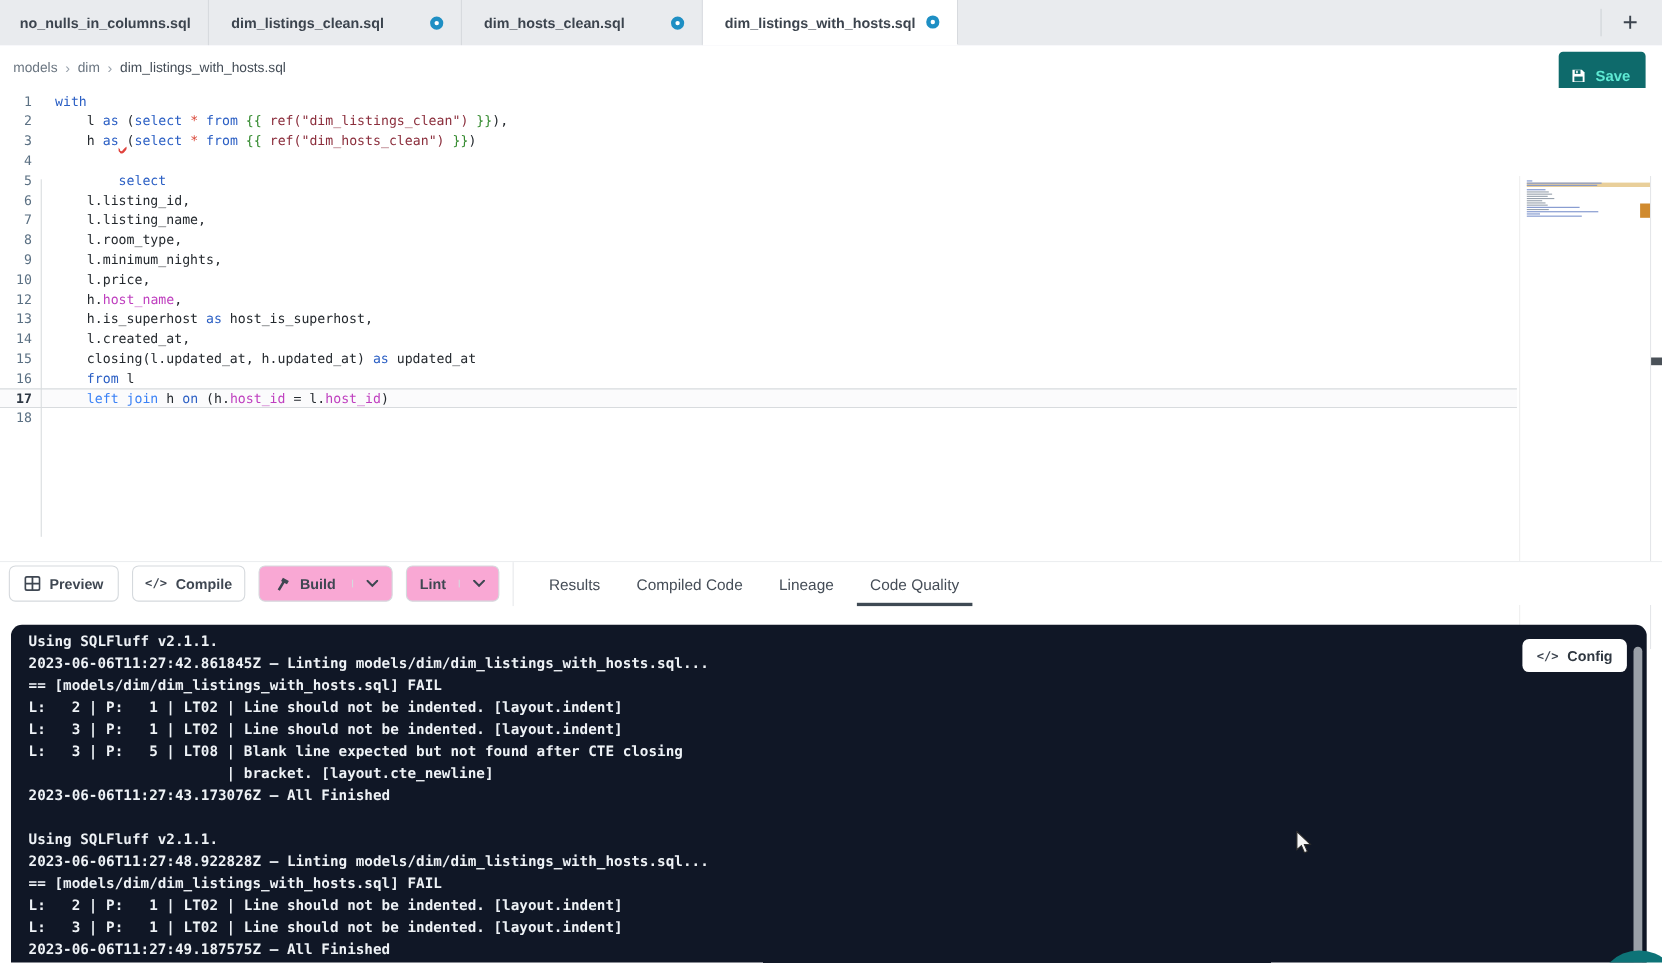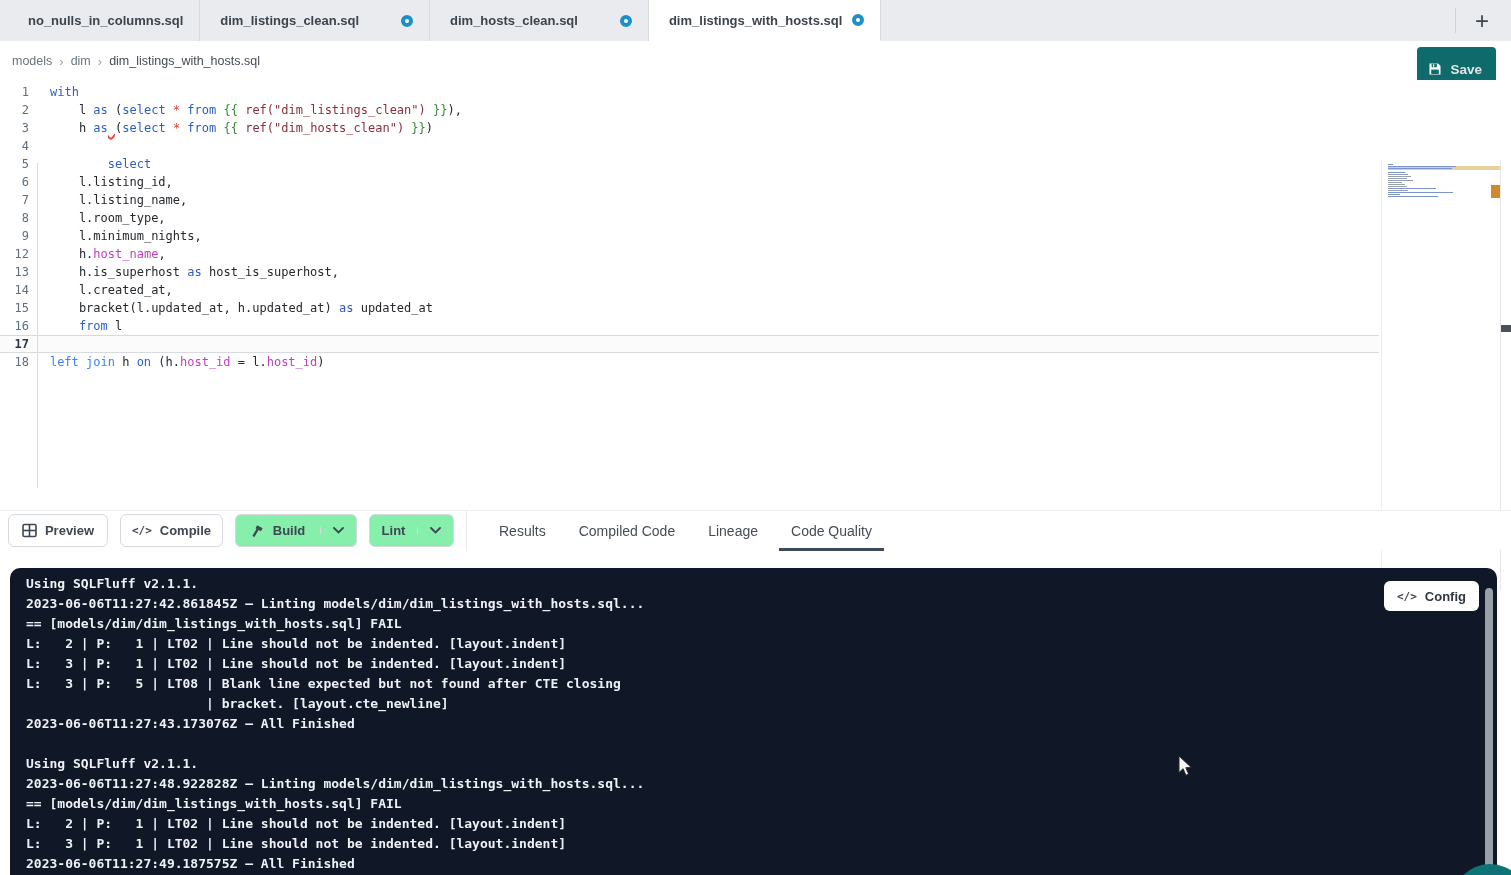--- a/index.html
+++ b/index.html
@@ -5,50 +5,50 @@
   * { margin:0; padding:0; box-sizing:border-box; }
   html,body { width:1511px; height:875px; overflow:hidden; background:#fff;
     font-family:"Liberation Sans", sans-serif; position:relative; }
 
   
   .tabbar { position:absolute; left:0; top:0; width:1511px; height:41px;
     background:#e9ebee; display:flex; border-bottom:1px solid #dfe2e6; }
   .tab { height:41px; display:flex; align-items:center; padding:0 16px 0 20px;
     border-right:1px solid #d7dade; font-size:13px; font-weight:bold; color:#3c444e;
     background:#e9ebee; cursor:pointer; }
-  .tab:first-child { padding-left:28px; }
+  .tab:first-child { padding-left:18px; }
   .tab.active { background:#fff; border-bottom:1px solid #fff; }
   .tab .lbl { white-space:nowrap; }
   .dirty-dot { width:12px; height:12px; border-radius:50%; border:4px solid #1e8fc4;
     background:#fff; margin-left:42px; flex:none; }
   .tab.active .dirty-dot { margin-left:10px; }
   .tabbar-fill { flex:1; border-right:none; }
   .newtab-sep { position:absolute; left:1455px; top:8px; width:1px; height:25px; background:#d0d4d8; }
   .newtab { position:absolute; left:1464px; top:7px; width:36px; height:28px;
     display:flex; align-items:center; justify-content:center; font-size:24px; font-weight:400;
     color:#3c444e; cursor:pointer; }
 
   
   .crumbrow { position:absolute; left:0; top:42px; width:1511px; height:38px; background:#fff; }
   .crumbs { position:absolute; left:12px; top:0; height:38px; display:flex; align-items:center;
     font-size:12.5px; color:#6a7580; }
   .crumb-sep { margin:0 7px; color:#9aa3ad; font-size:13px; }
   .crumb-last { color:#444d57; }
   .savebtn { position:absolute; right:15px; top:5px; height:44px; padding:0 14px 0 11px;
-    background:#0e6a6b; border:none; border-radius:4px; color:#e5e5e5; font-size:13.5px; font-weight:bold;
+    background:#0e6a6b; border:none; border-radius:4px; color:#5eead4; font-size:13.5px; font-weight:bold;
     display:flex; align-items:center; gap:8px; cursor:pointer; font-family:"Liberation Sans",sans-serif; }
 
   
   .editor { position:absolute; left:0; top:80px; width:1511px; height:430px; background:#fff; }
   .code-area { position:absolute; left:0; top:3px; }
   .code-row { height:18px; line-height:18px; font-family:"DejaVu Sans Mono", monospace;
     font-size:12px; white-space:pre; display:flex; width:1379px; }
   .code-row .ln { display:inline-block; width:29px; text-align:right; color:#5b7083; flex:none; }
   .code-row .code { margin-left:21px; }
-  .code-row.active { background:#fbfbfc; box-shadow: inset 0 1px 0 #d8dbde, inset 0 -1px 0 #d8dbde; flex-direction: column; }
+  .code-row.active { background:#fbfbfc; box-shadow: inset 0 1px 0 #d8dbde, inset 0 -1px 0 #d8dbde; }
   .code-row.active .ln { color:#2d3743; font-weight:bold; }
   .tk-p    { color:#24292e; }
   .tk-kw   { color:#2b5fc4; }
   .tk-star { color:#d84334; }
   .tk-jinja{ color:#338a2e; }
   .tk-ref  { color:#8b2e3c; }
   .tk-ident{ color:#bf3fbf; }
   .tk-gray { color:#3b82f6; }
   .sq { text-decoration: underline wavy #e0443f 1.5px; text-decoration-skip-ink:none; }
   .gutter-line { position:absolute; left:37px; top:83px; width:1px; height:325px; background:#d9dcdf; }
@@ -64,21 +64,21 @@
 
   
   .toolbar { position:absolute; left:0; top:510px; width:1511px; height:40px; background:#fff;
     border-top:1px solid #eceef0; display:flex; align-items:center; padding-left:8px; }
   .btn { height:33px; background:#fff; border:1px solid #d5d9dd; border-radius:6px;
     display:flex; align-items:center; justify-content:center; gap:8px; font-size:13px; font-weight:bold;
     color:#3f4752; cursor:pointer; font-family:"Liberation Sans",sans-serif; }
   .btn-preview { width:100px; margin-right:12px; }
   .btn-compile { width:103px; margin-right:12px; }
   .splitgrp { height:33px; display:flex; border:1px solid #d5d9dd; border-radius:6px;
-    overflow:hidden; margin-right:12px; background:#86efac;align-items:center; }
+    overflow:hidden; margin-right:12px; background:#f9a8d4;align-items:center; }
   .splitgrp .main { display:flex; align-items:center; justify-content:center; gap:8px;
     font-size:13px; font-weight:bold; color:#3f4752; cursor:pointer; }
   .splitgrp .chev { width:36px; display:flex; align-items:center; justify-content:center;
     border-left:1px solid #d5d9dd; cursor:pointer; }
   .grp-build .main { width:84px; }
   .grp-lint .main { width:47px; }
   .tb-sep { width:1px; height:40px; background:#e7e9ec; margin:0 0 0 0; }
   .ptabs { display:flex; align-items:center; gap:33px; margin-left:32px; height:40px; }
   .ptab { font-size:14px; color:#454d57; cursor:pointer; position:relative; white-space:nowrap; }
   .ptab.active::after { content:""; position:absolute; left:-12px; right:-12px; bottom:-12px;
@@ -148,24 +148,25 @@
   <div class="code-area" id="code-lines">
       <div class="code-row"><span class="ln">1</span><span class="code"><span class="tk-kw">with</span></span></div>
       <div class="code-row"><span class="ln">2</span><span class="code"><span class="tk-p">    l </span><span class="tk-kw">as</span><span class="tk-p"> (</span><span class="tk-kw">select</span><span class="tk-p"> </span><span class="tk-star">*</span><span class="tk-p"> </span><span class="tk-kw">from</span><span class="tk-p"> </span><span class="tk-jinja">{{</span><span class="tk-p"> </span><span class="tk-ref">ref("dim_listings_clean")</span><span class="tk-p"> </span><span class="tk-jinja">}}</span><span class="tk-p">),</span></span></div>
       <div class="code-row"><span class="ln">3</span><span class="code"><span class="tk-p">    h </span><span class="tk-kw">as</span><span class="tk-p sq"> </span><span class="tk-p">(</span><span class="tk-kw">select</span><span class="tk-p"> </span><span class="tk-star">*</span><span class="tk-p"> </span><span class="tk-kw">from</span><span class="tk-p"> </span><span class="tk-jinja">{{</span><span class="tk-p"> </span><span class="tk-ref">ref("dim_hosts_clean")</span><span class="tk-p"> </span><span class="tk-jinja">}}</span><span class="tk-p">)</span></span></div>
       <div class="code-row"><span class="ln">4</span><span class="code"></span></div>
       <div class="code-row"><span class="ln">5</span><span class="code"><span class="tk-p">        </span><span class="tk-kw">select</span></span></div>
       <div class="code-row"><span class="ln">6</span><span class="code"><span class="tk-p">    l.listing_id,</span></span></div>
       <div class="code-row"><span class="ln">7</span><span class="code"><span class="tk-p">    l.listing_name,</span></span></div>
       <div class="code-row"><span class="ln">8</span><span class="code"><span class="tk-p">    l.room_type,</span></span></div>
       <div class="code-row"><span class="ln">9</span><span class="code"><span class="tk-p">    l.minimum_nights,</span></span></div>
+      <div class="code-row"><span class="ln">10</span><span class="code"><span class="tk-p">    l.price,</span></span></div>
       <div class="code-row"><span class="ln">12</span><span class="code"><span class="tk-p">    h.</span><span class="tk-ident">host_name</span><span class="tk-p">,</span></span></div>
       <div class="code-row"><span class="ln">13</span><span class="code"><span class="tk-p">    h.is_superhost </span><span class="tk-kw">as</span><span class="tk-p"> host_is_superhost,</span></span></div>
       <div class="code-row"><span class="ln">14</span><span class="code"><span class="tk-p">    l.created_at,</span></span></div>
-      <div class="code-row"><span class="ln">15</span><span class="code"><span class="tk-p">    bracket(l.updated_at, h.updated_at) </span><span class="tk-kw">as</span><span class="tk-p"> updated_at</span></span></div>
+      <div class="code-row"><span class="ln">15</span><span class="code"><span class="tk-p">    closing(l.updated_at, h.updated_at) </span><span class="tk-kw">as</span><span class="tk-p"> updated_at</span></span></div>
       <div class="code-row"><span class="ln">16</span><span class="code"><span class="tk-p">    </span><span class="tk-kw">from</span><span class="tk-p"> l</span></span></div>
       <div class="code-row active"><span class="ln">17</span><span class="code"><span class="tk-p">    </span><span class="tk-gray">left join</span><span class="tk-p"> h </span><span class="tk-kw">on</span><span class="tk-p"> (h.</span><span class="tk-ident">host_id</span><span class="tk-p"> = l.</span><span class="tk-ident">host_id</span><span class="tk-p">)</span></span></div>
       <div class="code-row"><span class="ln">18</span><span class="code"></span></div>
     </div>
   <div class="gutter-line"></div>
   <div class="minimap-sep"></div>
   <div class="minimap-band"></div>
   <div class="minimap" id="minimap">
       <div class="mrow" style="width: 5px; background: rgb(125, 147, 204);"></div>
       <div class="mrow" style="width: 68px; background: rgb(125, 147, 204);"></div>

